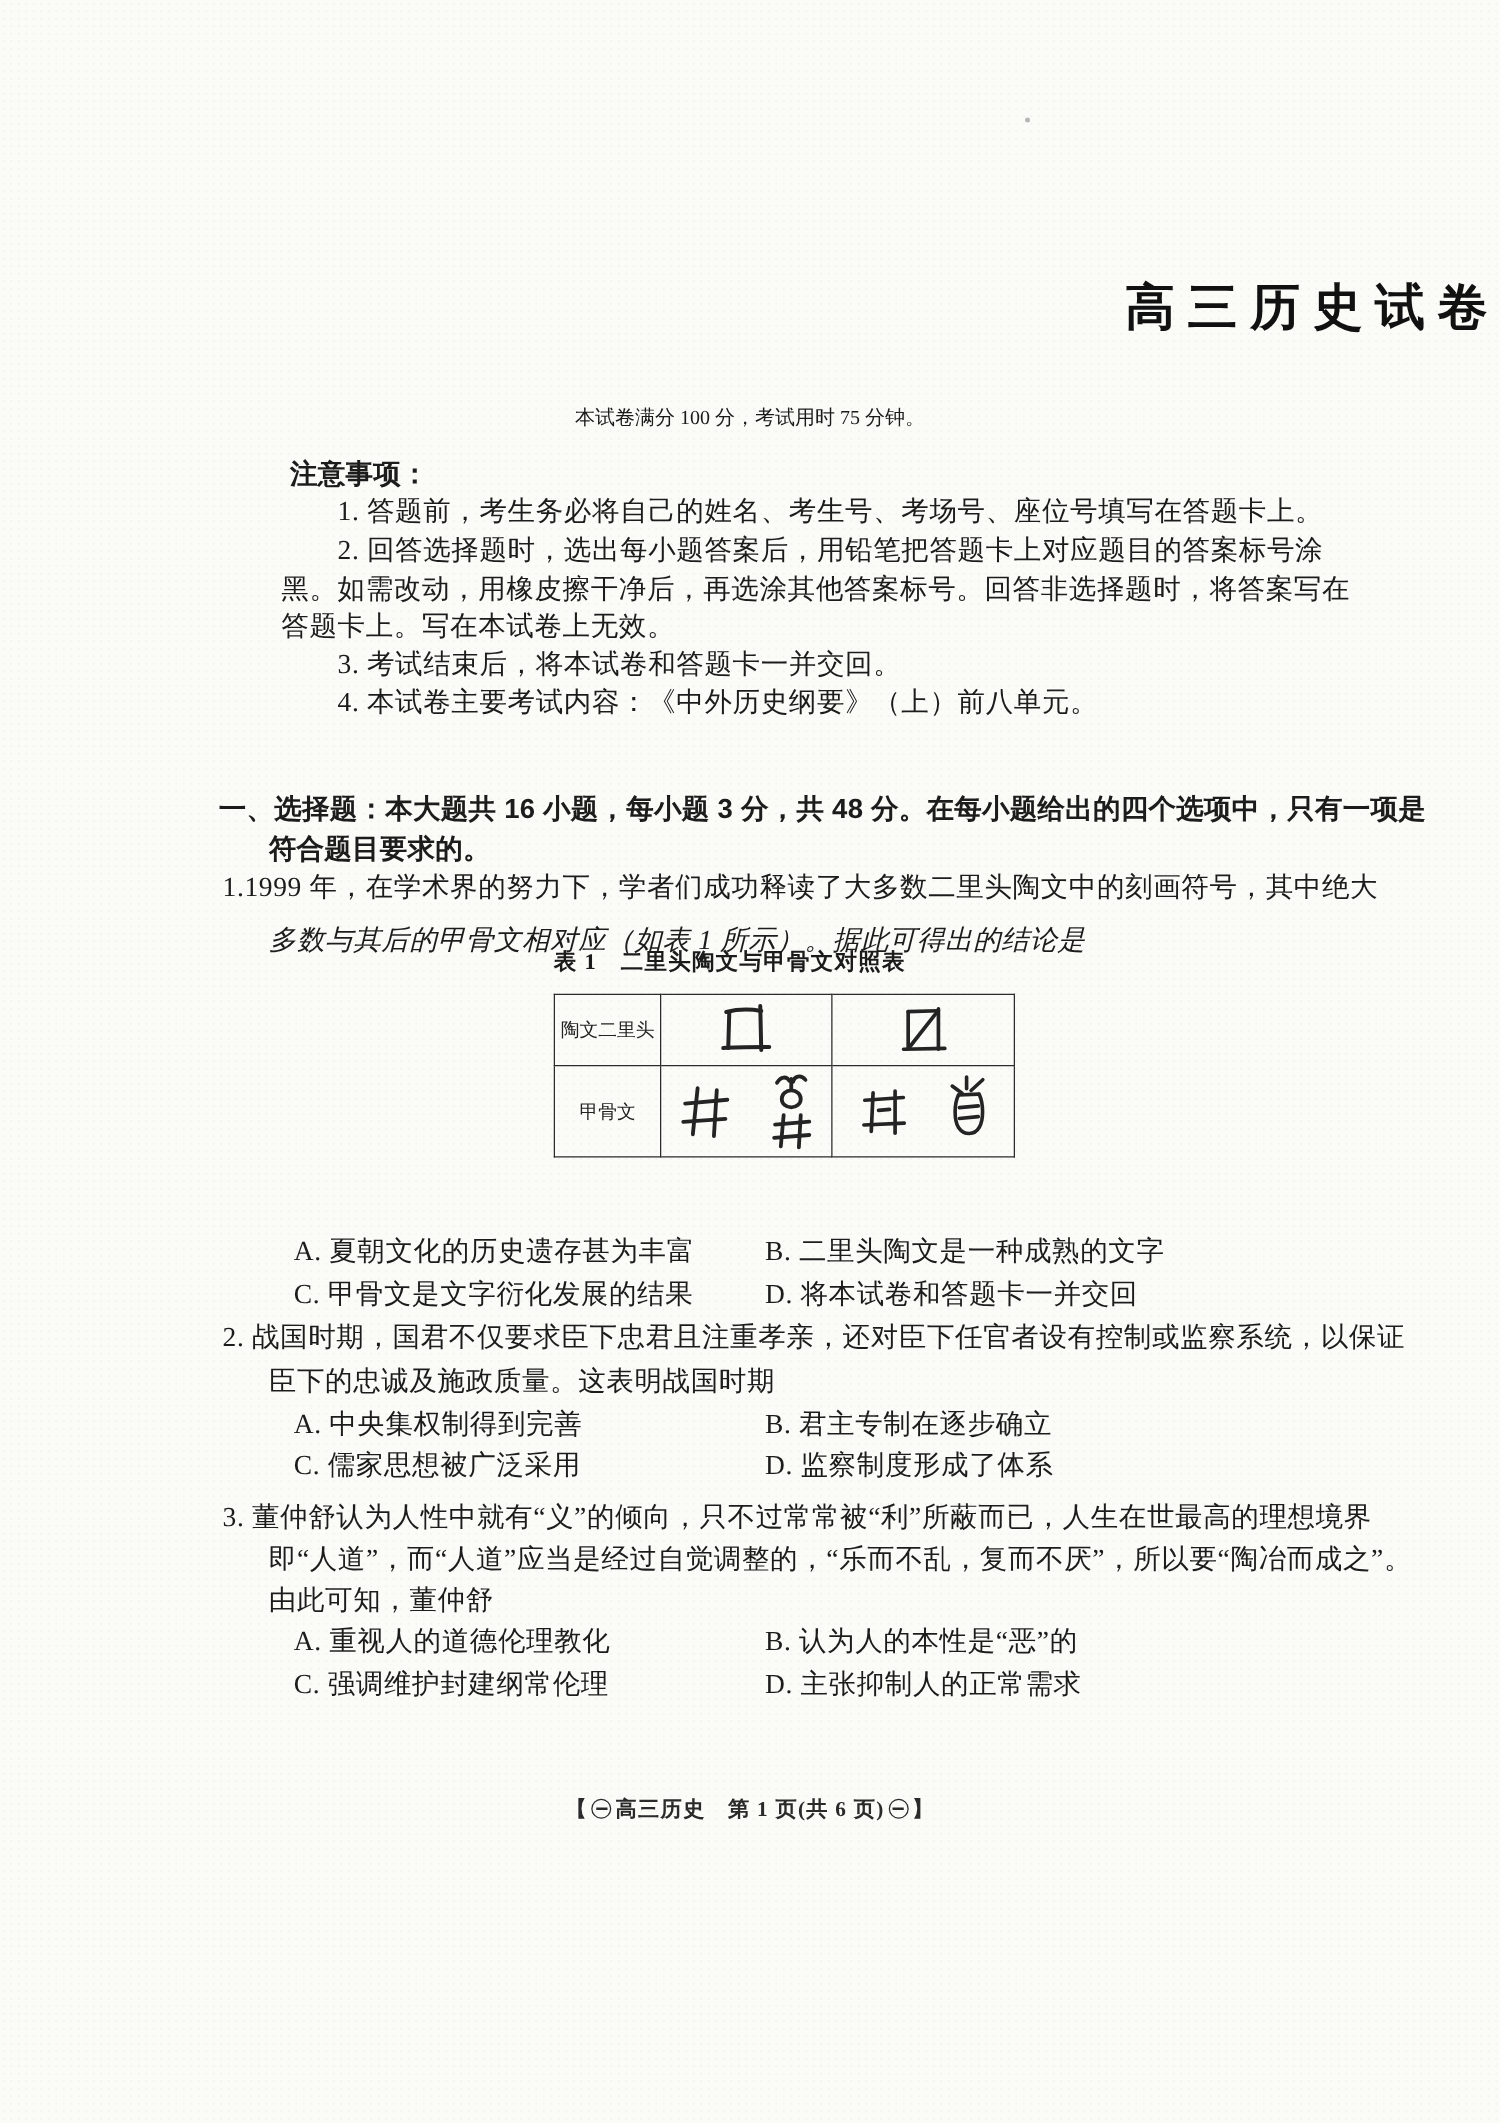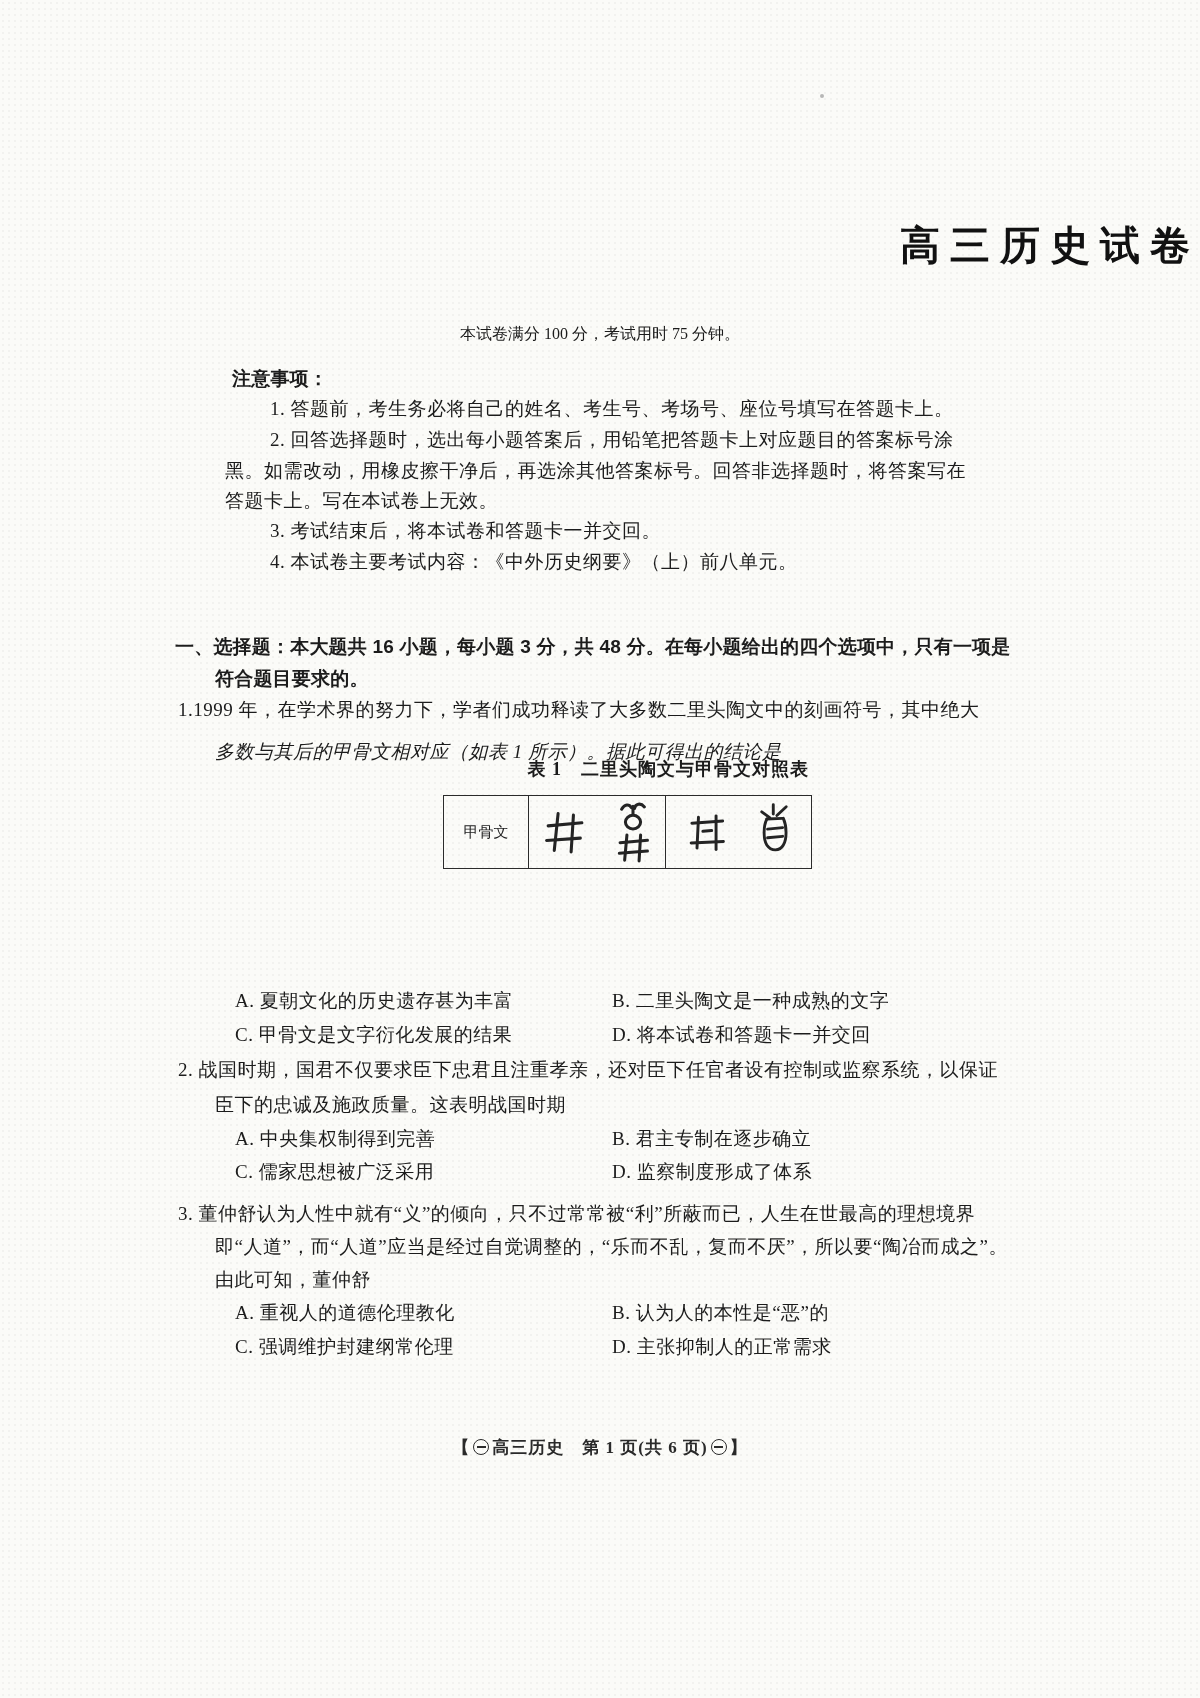--- a/index.html
+++ b/index.html
@@ -7,28 +7,28 @@
     width:1200px;height:1698px;
     background-color:#fbfbf8;
     background-image:radial-gradient(rgba(0,0,0,0.035) 0.8px, transparent 0.9px);
     background-size:6px 6px;
     font-family:"Liberation Serif","DejaVu Serif",serif;
     color:#1b1b1b;
     position:relative;
     overflow:hidden;
   }
   .abs{position:absolute;}
-  .ln{position:absolute;font-size:19px;line-height:26px;letter-spacing:0.5px;white-space:nowrap;color:#1c1c1c;}
+  .ln{position:absolute;font-size:22px;line-height:26px;letter-spacing:0.5px;white-space:nowrap;color:#1c1c1c;}
   .page-title{
     left:0;width:1200px;top:218px;text-align:right;
     font-size:40px;font-weight:bold;letter-spacing:10px;color:#111;
   }
   .subtitle{left:0;width:1200px;top:324px;text-align:center;font-size:16px;}
   .bold{font-weight:bold;font-family:"Liberation Sans","DejaVu Sans",sans-serif;letter-spacing:0.2px;}
-  .tbl-title{position:absolute;left:443px;width:366px;top:757px;text-align:right;font-size:18px;font-weight:bold;letter-spacing:1px;}
+  .tbl-title{position:absolute;left:443px;width:366px;top:757px;text-align:left;font-size:18px;font-weight:bold;letter-spacing:1px;}
   table.cmp{
     position:absolute;left:443px;top:795px;
     border-collapse:collapse;table-layout:fixed;
   }
   table.cmp td{
     border:1.6px solid #2b2b2b;
     text-align:center;vertical-align:middle;
     padding:0;font-size:15px;color:#222;
   }
   td.c1{width:84px;} td.c2{width:136px;} td.c3{width:145px;}
@@ -63,20 +63,44 @@
 <div class="ln bold" style="left:175px;top:634px;">一、选择题：本大题共 16 小题，每小题 3 分，共 48 分。在每小题给出的四个选项中，只有一项是</div>
 <div class="ln bold" style="left:215px;top:666px;">符合题目要求的。</div>
 
 <div class="ln" style="left:178px;top:697px;">1.1999 年，在学术界的努力下，学者们成功释读了大多数二里头陶文中的刻画符号，其中绝大</div>
 <div class="ln" style="left:215px;top:739px;font-style:italic;">多数与其后的甲骨文相对应（如表 1 所示）。据此可得出的结论是</div>
 
 <div class="tbl-title">表 1　二里头陶文与甲骨文对照表</div>
 
 <table class="cmp">
   <tbody>
+      <tr class="r1">
+    <td class="c1">陶文二里头</td>
+    <td class="c2">
+      <div class="glyphwrap">
+        <svg class="glyph" width="48" height="50" viewBox="0 0 60 60">
+          <path d="M13,13 L12,48"></path>
+          <path d="M10,12 C22,9 34,9 45,11"></path>
+          <path d="M44,6 L45,50"></path>
+          <path d="M7,48 C20,47 38,47 53,47"></path>
+        </svg>
+      </div>
+    </td>
+    <td class="c3">
+      <div class="glyphwrap">
+        <svg class="glyph" width="44" height="52" viewBox="0 0 60 60">
+          <path d="M13,10 L13,50"></path>
+          <path d="M13,10 L46,9"></path>
+          <path d="M46,7 L46,51"></path>
+          <path d="M8,51 L53,50"></path>
+          <path d="M15,48 L44,11"></path>
+        </svg>
+      </div>
+    </td>
+  </tr>
   <tr class="r2">
     <td class="c1">甲骨文</td>
     <td class="c2">
       <div class="glyphwrap">
         <svg class="glyph" width="46" height="56" viewBox="0 0 60 60">
           <path d="M21,6 L16,54"></path>
           <path d="M41,8 L38,56"></path>
           <path d="M8,22 L52,18"></path>
           <path d="M6,41 L50,38"></path>
         </svg>

